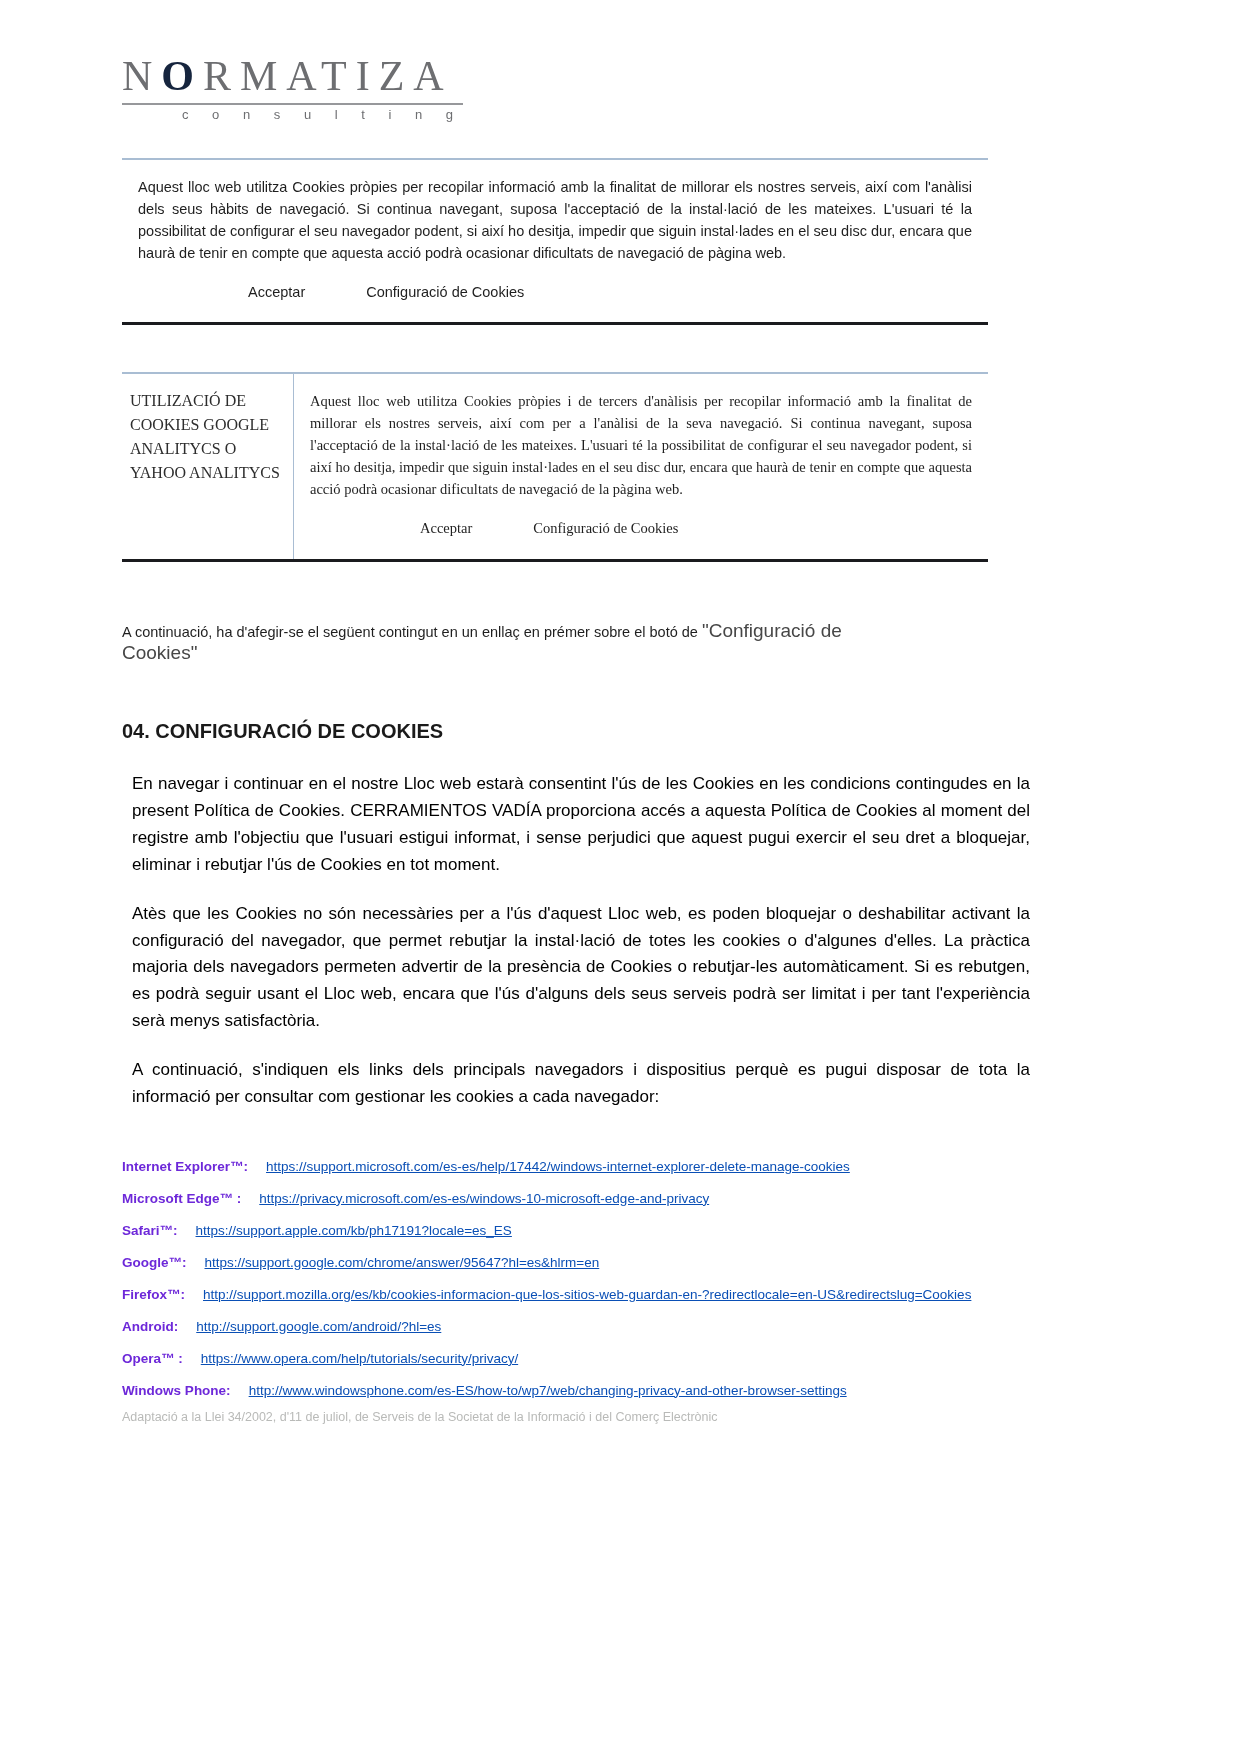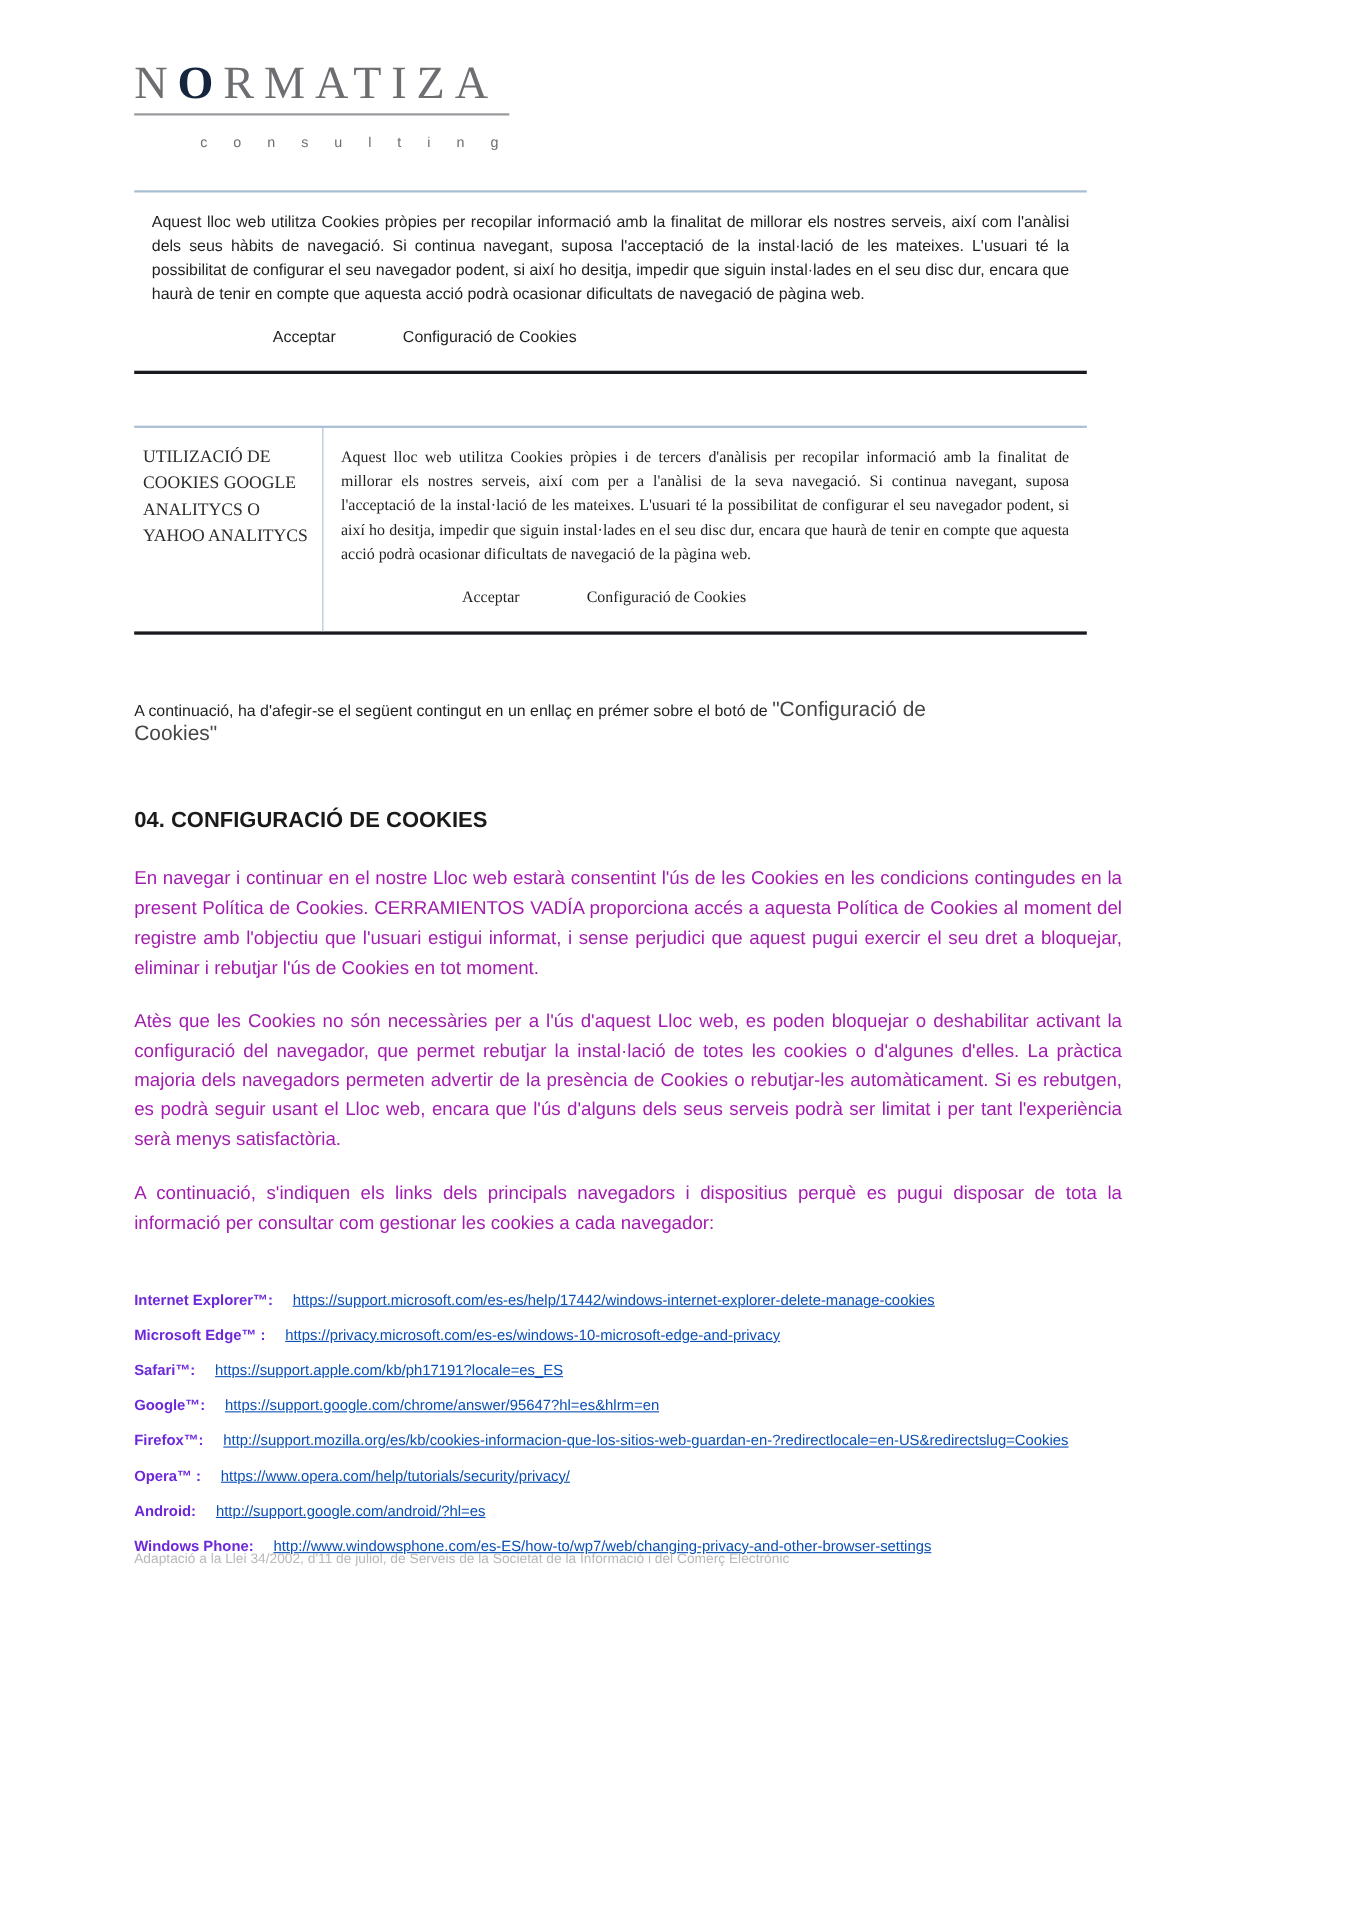--- a/index.html
+++ b/index.html
@@ -17,21 +17,21 @@
   .logo-block { display:inline-block; margin-bottom:36px; }
   .logo-word {
     font-family:"Liberation Serif", serif;
     font-size:42px; letter-spacing:9px; color:#6d6e71;
     border-bottom:2px solid #97989b; padding-bottom:3px; padding-right:2px;
     white-space:nowrap;
   }
   .logo-o { color:#16253e; font-weight:bold; }
   .logo-sub {
     font-size:13px; letter-spacing:10px; color:#6d6e71;
-    text-align:right; margin-top:17px; padding-left:60px;
+    text-align:right; margin-top:2px; padding-left:60px;
   }
 
   
   .cookie-table {
     width:866px; display:flex;
     border-top:2px solid #a9bdd3;
     border-bottom:3px solid #1a1b1e;
   }
   .cookie-table.first { margin-bottom:47px; }
   .cookie-table.second { margin-bottom:58px;font-family:Liberation Serif, serif; }
@@ -48,21 +48,21 @@
   .ct-btn { font-size:14.5px; color:#1f1f1f; cursor:pointer; background:none; border:none; font-family:inherit; }
 
   
   .note-line { margin-bottom:56px; font-size:14.5px; color:#1f1f1f; }
   .note-quote { font-size:19px; color:#474747; }
 
   
   .section-heading { font-size:20px; font-weight:bold; color:#1a1a1a; margin-bottom:28px; }
   .policy-paragraph {
     width:898px; font-size:17px; line-height:1.58;
-    text-align:justify; color:#a21caf; margin-bottom:22px;
+    text-align:justify; color:#000000; margin-bottom:22px;margin-left:10px;
   }
   .policy-paragraph.last { margin-bottom:48px; }
 
   
   .browser-list { margin-top:10px; }
   .browser-row { margin-bottom:17px; font-size:13.5px; white-space:nowrap; }
   .browser-label { font-weight:bold; color:#6d28d9; margin-right:18px; }
   .browser-link { color:#0a4fb5; text-decoration:underline; cursor:pointer; }
 
   
@@ -129,24 +129,24 @@
     <div class="browser-row">
       <span class="browser-label">Safari™:</span><a class="browser-link" href="#">https://support.apple.com/kb/ph17191?locale=es_ES</a>
     </div>
     <div class="browser-row">
       <span class="browser-label">Google™:</span><a class="browser-link" href="#">https://support.google.com/chrome/answer/95647?hl=es&amp;hlrm=en</a>
     </div>
     <div class="browser-row">
       <span class="browser-label">Firefox™:</span><a class="browser-link" href="#">http://support.mozilla.org/es/kb/cookies-informacion-que-los-sitios-web-guardan-en-?redirectlocale=en-US&amp;redirectslug=Cookies</a>
     </div>
     <div class="browser-row">
-      <span class="browser-label">Opera™ :</span><a class="browser-link" href="#">https://www.opera.com/help/tutorials/security/privacy/</a>
+      <span class="browser-label">Android:</span><a class="browser-link" href="#">http://support.google.com/android/?hl=es</a>
     </div>
     <div class="browser-row">
-      <span class="browser-label">Android:</span><a class="browser-link" href="#">http://support.google.com/android/?hl=es</a>
+      <span class="browser-label">Opera™ :</span><a class="browser-link" href="#">https://www.opera.com/help/tutorials/security/privacy/</a>
     </div>
     <div class="browser-row">
       <span class="browser-label">Windows Phone:</span><a class="browser-link" href="#">http://www.windowsphone.com/es-ES/how-to/wp7/web/changing-privacy-and-other-browser-settings</a>
     </div>
   </div>
 
   
   <div class="legal-footer">Adaptació a la Llei 34/2002, d'11 de juliol, de Serveis de la Societat de la Informació i del Comerç Electrònic</div>
 
 </div>

